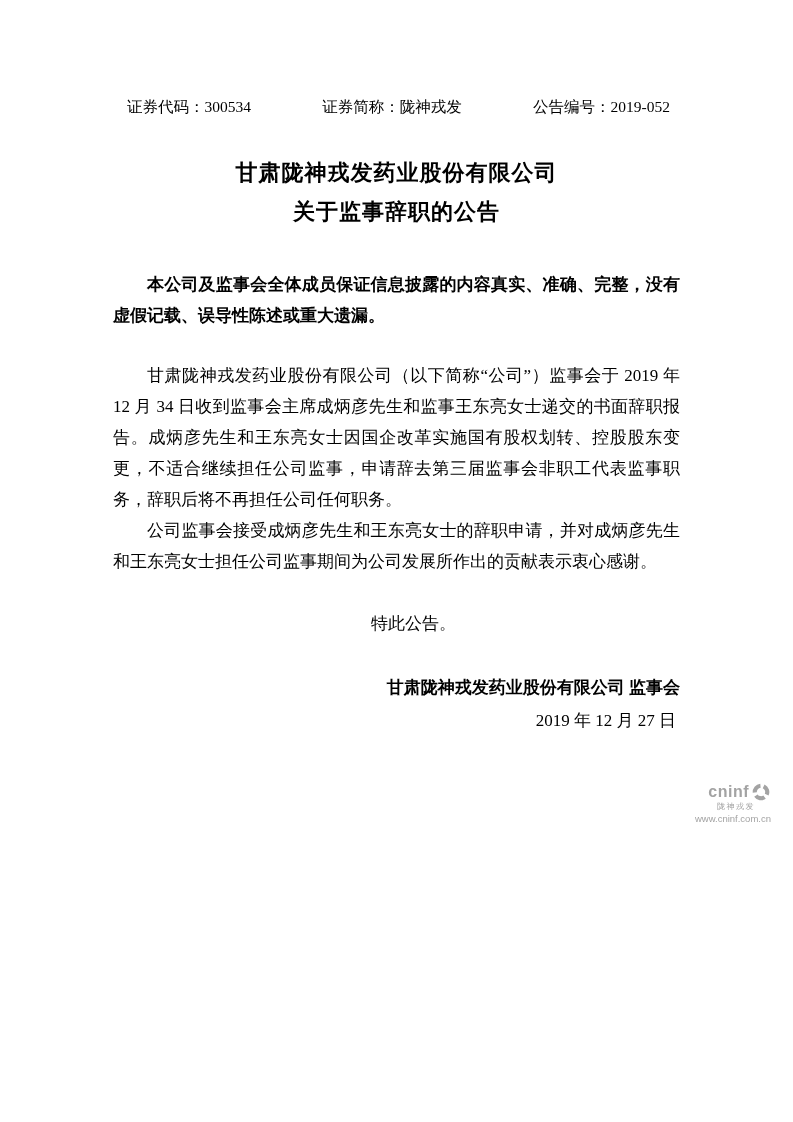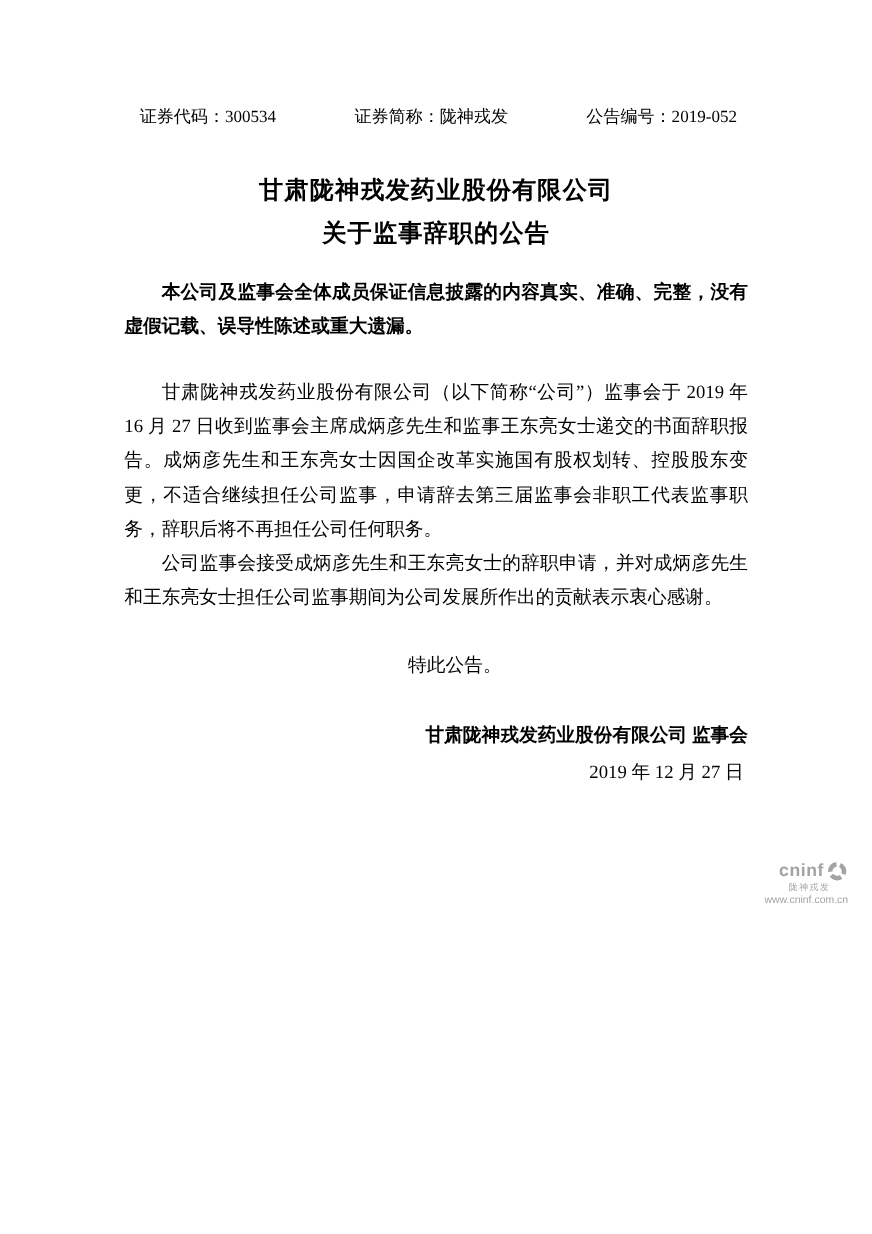--- a/index.html
+++ b/index.html
@@ -37,21 +37,21 @@
     letter-spacing: 1px;
   }
   .para, .disclaimer, .closing {
     margin: 0;
     font-size: 17px;
     line-height: 31px;
     text-align: justify;
     text-indent: 2em;
   }
   .disclaimer {
-    margin: 19px 0 29px 0;
+    margin: 38px 0 29px 0;
     font-weight: bold;
   }
   .closing {
     margin-top: 31px;
     text-align: center;
   }
   .signature {
     margin-top: 33px;
     text-align: right;
     font-size: 17px;
@@ -106,21 +106,21 @@
       <span>公告编号：2019-052</span>
     </div>
 
     <div class="title-block">
       <div class="title-line">甘肃陇神戎发药业股份有限公司</div>
       <div class="title-line">关于监事辞职的公告</div>
     </div>
 
     <p class="disclaimer">本公司及监事会全体成员保证信息披露的内容真实、准确、完整，没有虚假记载、误导性陈述或重大遗漏。</p>
 
-    <p class="para">甘肃陇神戎发药业股份有限公司（以下简称“公司”）监事会于 2019 年 16 月 27 日收到监事会主席成炳彦先生和监事王东亮女士递交的书面辞职报告。成炳彦先生和王东亮女士因国企改革实施国有股权划转、控股股东变更，不适合继续担任公司监事，申请辞去第三届监事会非职工代表监事职务，辞职后将不再担任公司任何职务。</p>
+    <p class="para">甘肃陇神戎发药业股份有限公司（以下简称“公司”）监事会于 2019 年 12 月 34 日收到监事会主席成炳彦先生和监事王东亮女士递交的书面辞职报告。成炳彦先生和王东亮女士因国企改革实施国有股权划转、控股股东变更，不适合继续担任公司监事，申请辞去第三届监事会非职工代表监事职务，辞职后将不再担任公司任何职务。</p>
     <p class="para">公司监事会接受成炳彦先生和王东亮女士的辞职申请，并对成炳彦先生和王东亮女士担任公司监事期间为公司发展所作出的贡献表示衷心感谢。</p>
 
     <p class="closing">特此公告。</p>
 
     <div class="signature">
       <div class="sig-company">甘肃陇神戎发药业股份有限公司  监事会</div>
       <div class="sig-date">2019 年 12 月 27 日</div>
     </div>
 
   </div>

